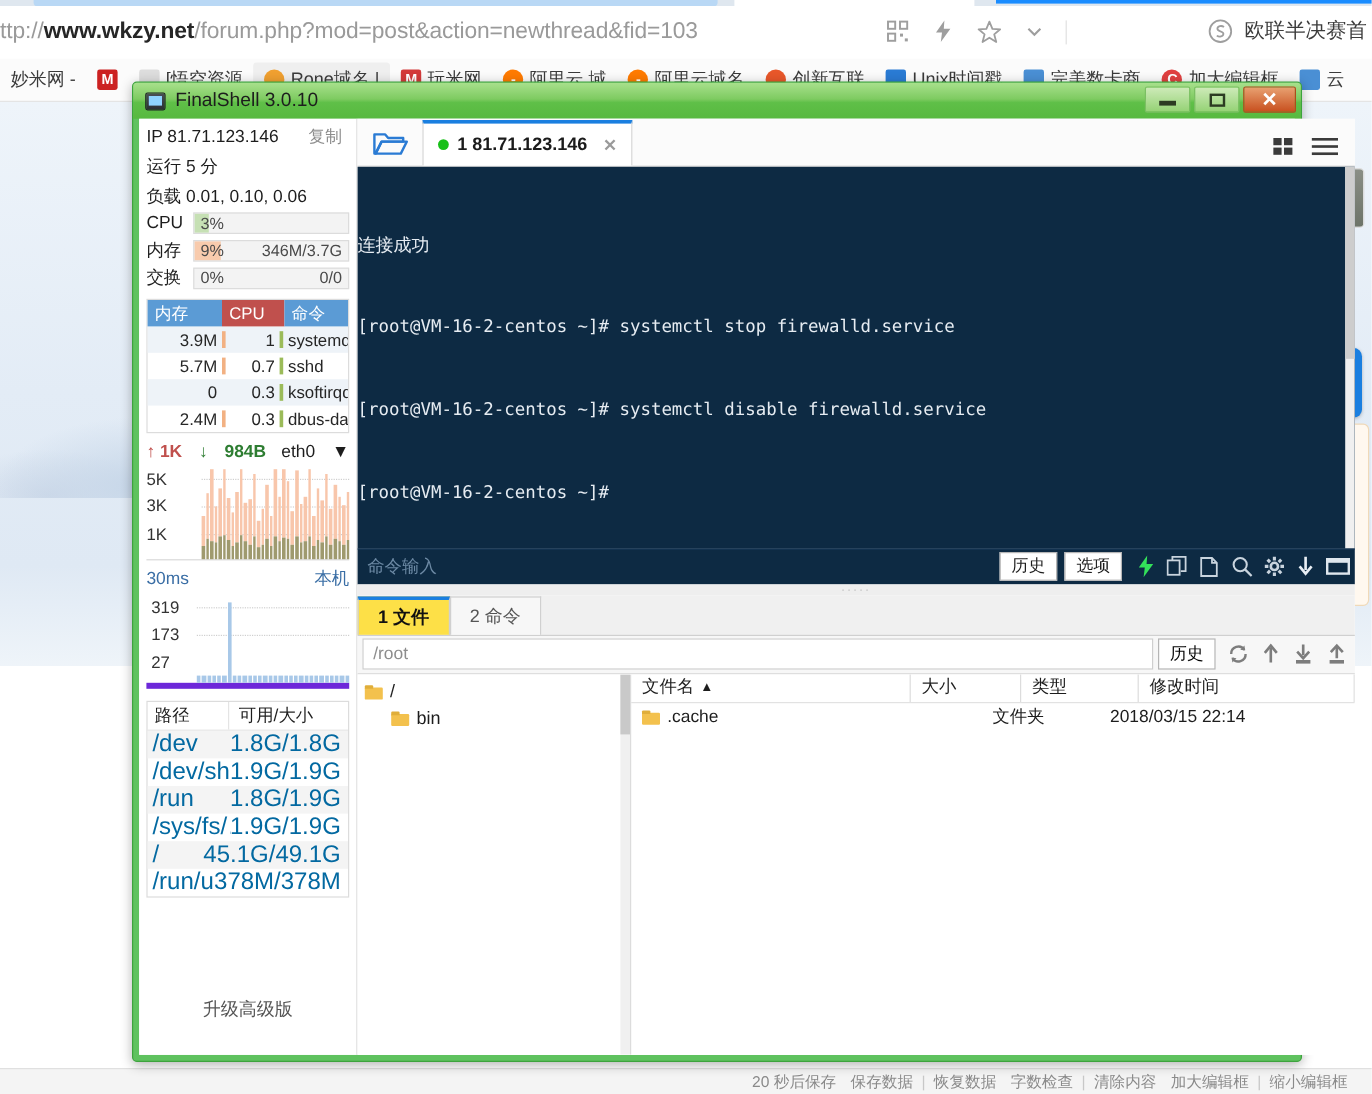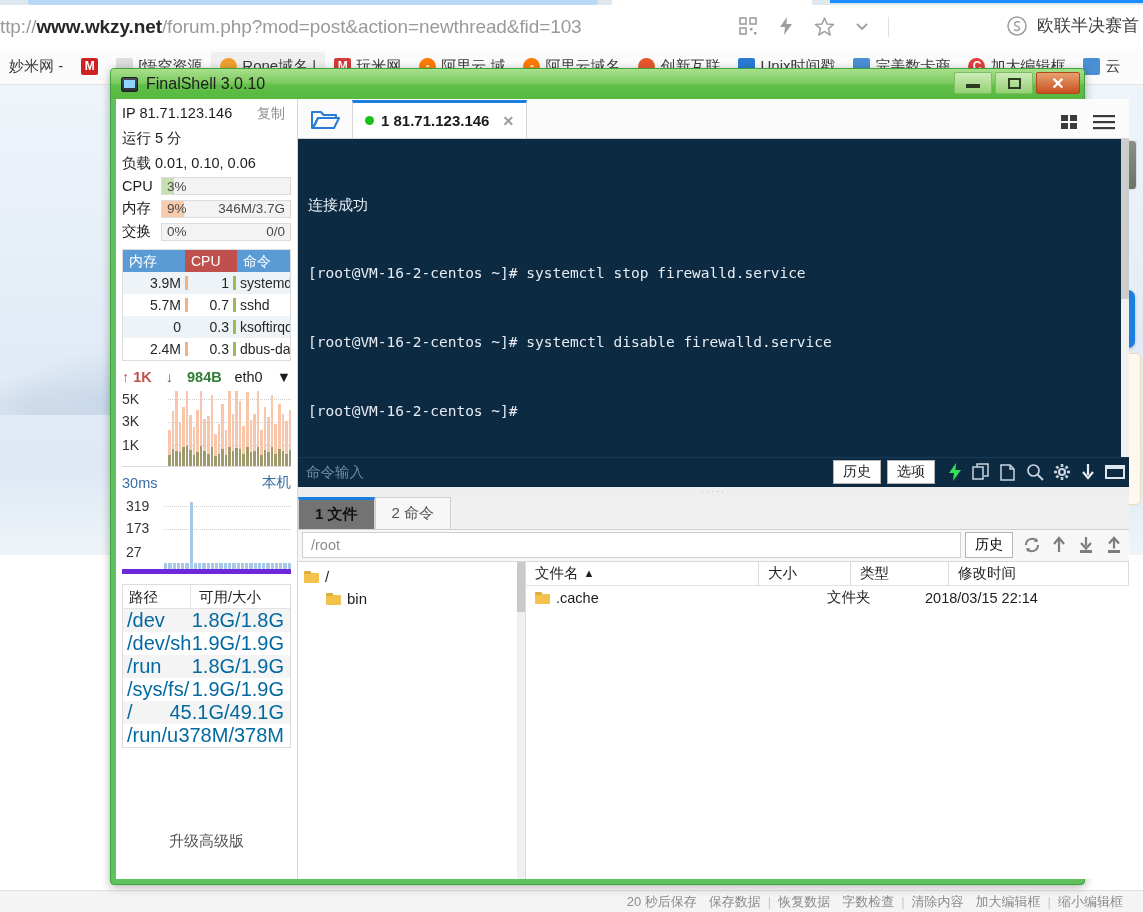--- a/index.html
+++ b/index.html
@@ -205,42 +205,42 @@
     display:flex; align-items:center; gap:7px; font-size:15px; font-weight:bold; color:#1b1b1b;
   }
   .tab-dot { width:9px; height:9px; border-radius:50%; background:#18c018; }
   .tab-x { color:#9a9a9a; font-size:14px; margin-left:6px; }
   #fs-tabrow-right { margin-left:auto; display:flex; align-items:center; gap:12px; padding:0 14px 8px 0;}
 
   #terminal {
     flex:1; background:#0d2a43; position:relative; overflow:hidden;
     font-family:"DejaVu Sans Mono", monospace; font-size:14.5px;
   }
-  #term-lines { padding:8px 10px; color:#e6ecf2; line-height:23px; white-space:pre; }
+  #term-lines { padding:8px 0; color:#e6ecf2; line-height:23px; white-space:pre; }
   #term-lines .zh { font-family:"Liberation Sans", sans-serif; font-size:15px;}
 
   #term-scroll { position:absolute; right:0; top:0; width:8px; bottom:0; background:#f0f0f0; }
   #term-scroll .thumb { position:absolute; left:0; right:0; top:0; height:160px; background:#cdcdcd; }
 
   #cmd-bar {
     height:30px; background:#0d2a43; display:flex; align-items:center; padding:0 4px 0 8px; gap:6px;
     border-top:1px solid #16395a;
   }
   #cmd-placeholder { font-size:14.5px; color:#6d8aa5; flex:1; }
   .cmd-btn {
     background:#ffffff; border:1px solid #b5b5b5; font-size:14px; color:#1d1d1d;
     padding:2px 9px; height:24px; display:flex; align-items:center;
   }
   #cmd-icons { display:flex; align-items:center; gap:9px; padding-left:6px; }
 
   #split-handle { height:9px; background:#eeeeee; display:flex; align-items:center; justify-content:center; letter-spacing:2px; color:#b5b5b5; font-size:9px;}
 
   #lower-tabs { height:34px; background:#f0f0f0; display:flex; align-items:flex-end; border-bottom:1px solid #d0d0d0;}
   .ltab { height:32px; padding:0 16px; display:flex; align-items:center; font-size:15px; background:#f7f7f7; border:1px solid #d0d0d0; border-bottom:none; color:#555;}
-  .ltab.active { background:#737373; border-top:3px solid #1a7fe0; color:#111; font-weight:bold;}
+  .ltab.active { background:#fde047; border-top:3px solid #1a7fe0; color:#111; font-weight:bold;}
 
   #path-row { height:32px; background:#f7f7f7; display:flex; align-items:center; border-bottom:1px solid #d8d8d8; padding-right:6px;}
   #path-input { flex:1; height:26px; margin:0 4px; background:#ffffff; border:1px solid #cfcfcf; display:flex; align-items:center; padding-left:8px; font-size:14.5px; color:#8d8d8d;}
   #path-hist { background:#ffffff; border:1px solid #b5b5b5; font-size:14px; padding:3px 9px; }
   #path-icons { display:flex; align-items:center; gap:10px; padding-left:10px; }
 
   #file-area { flex:1; display:flex; background:#ffffff; overflow:hidden; }
   #tree-pane { width:228px; flex:0 0 228px; border-right:1px solid #dcdcdc; position:relative; padding-top:4px;}
   .tree-node { display:flex; align-items:center; gap:6px; font-size:15px; color:#1d1d1d; height:22px; padding-left:6px;}
   .tree-node.ind { padding-left:28px; }

